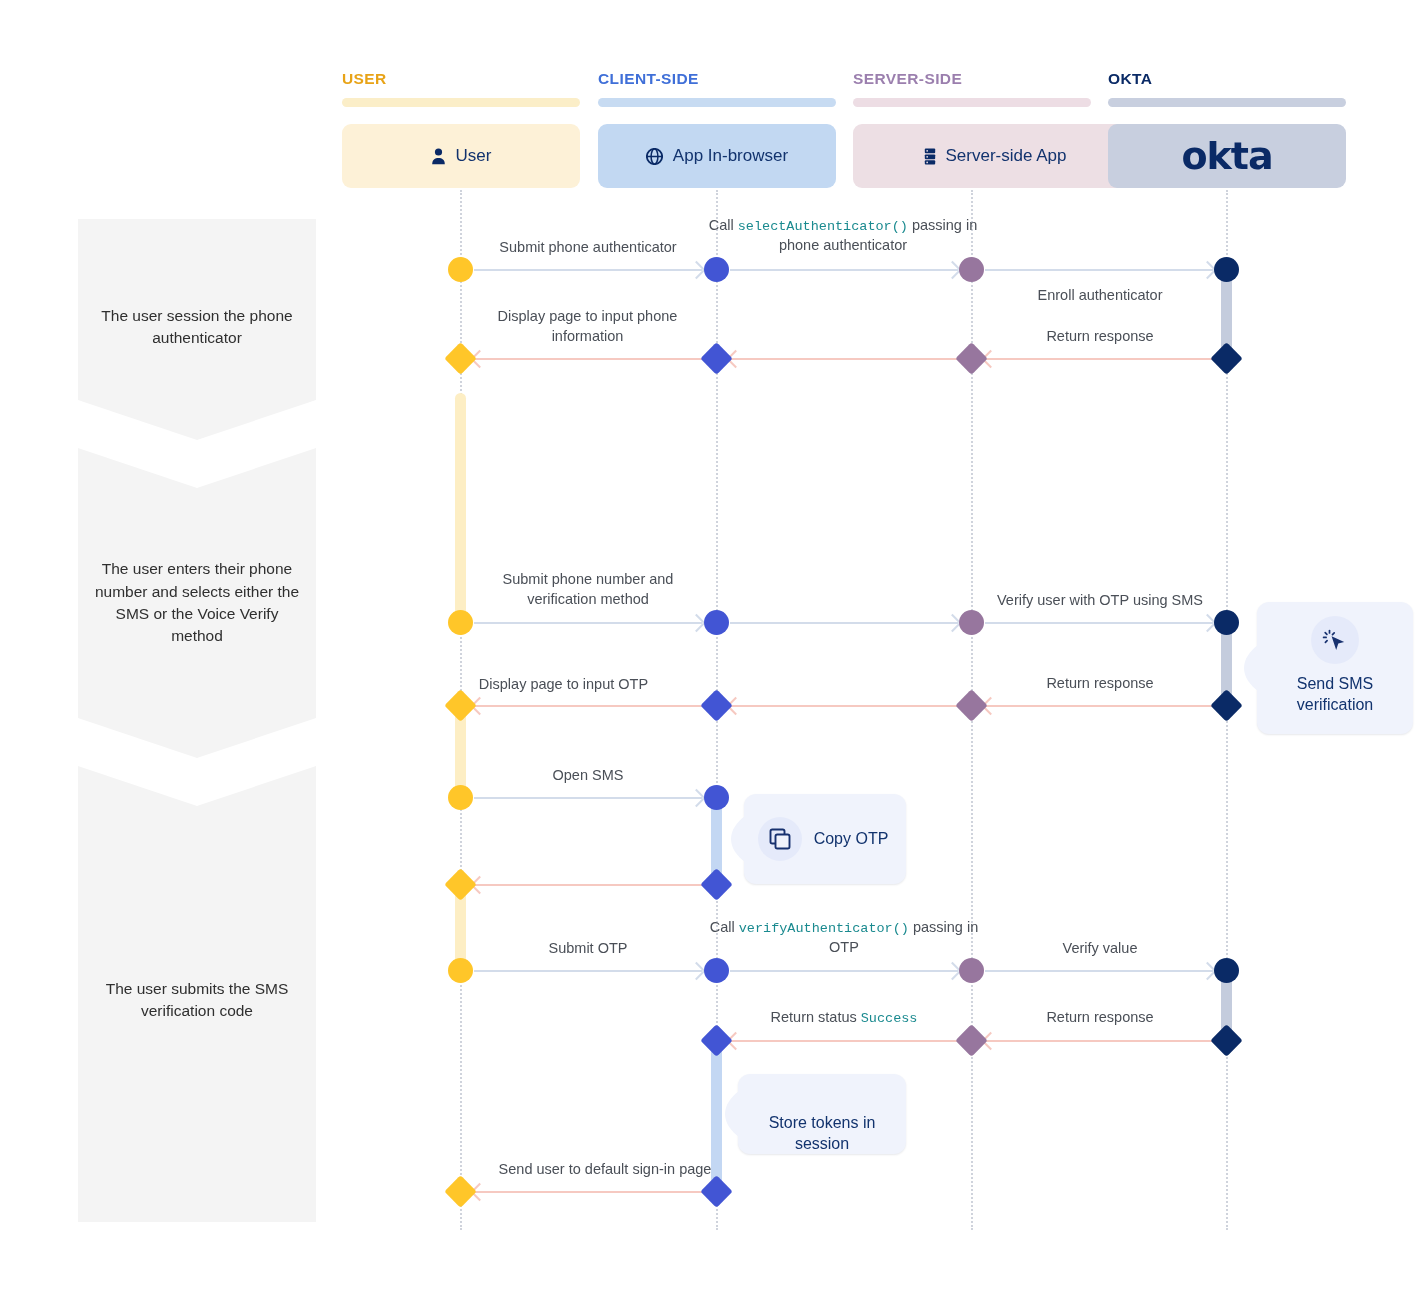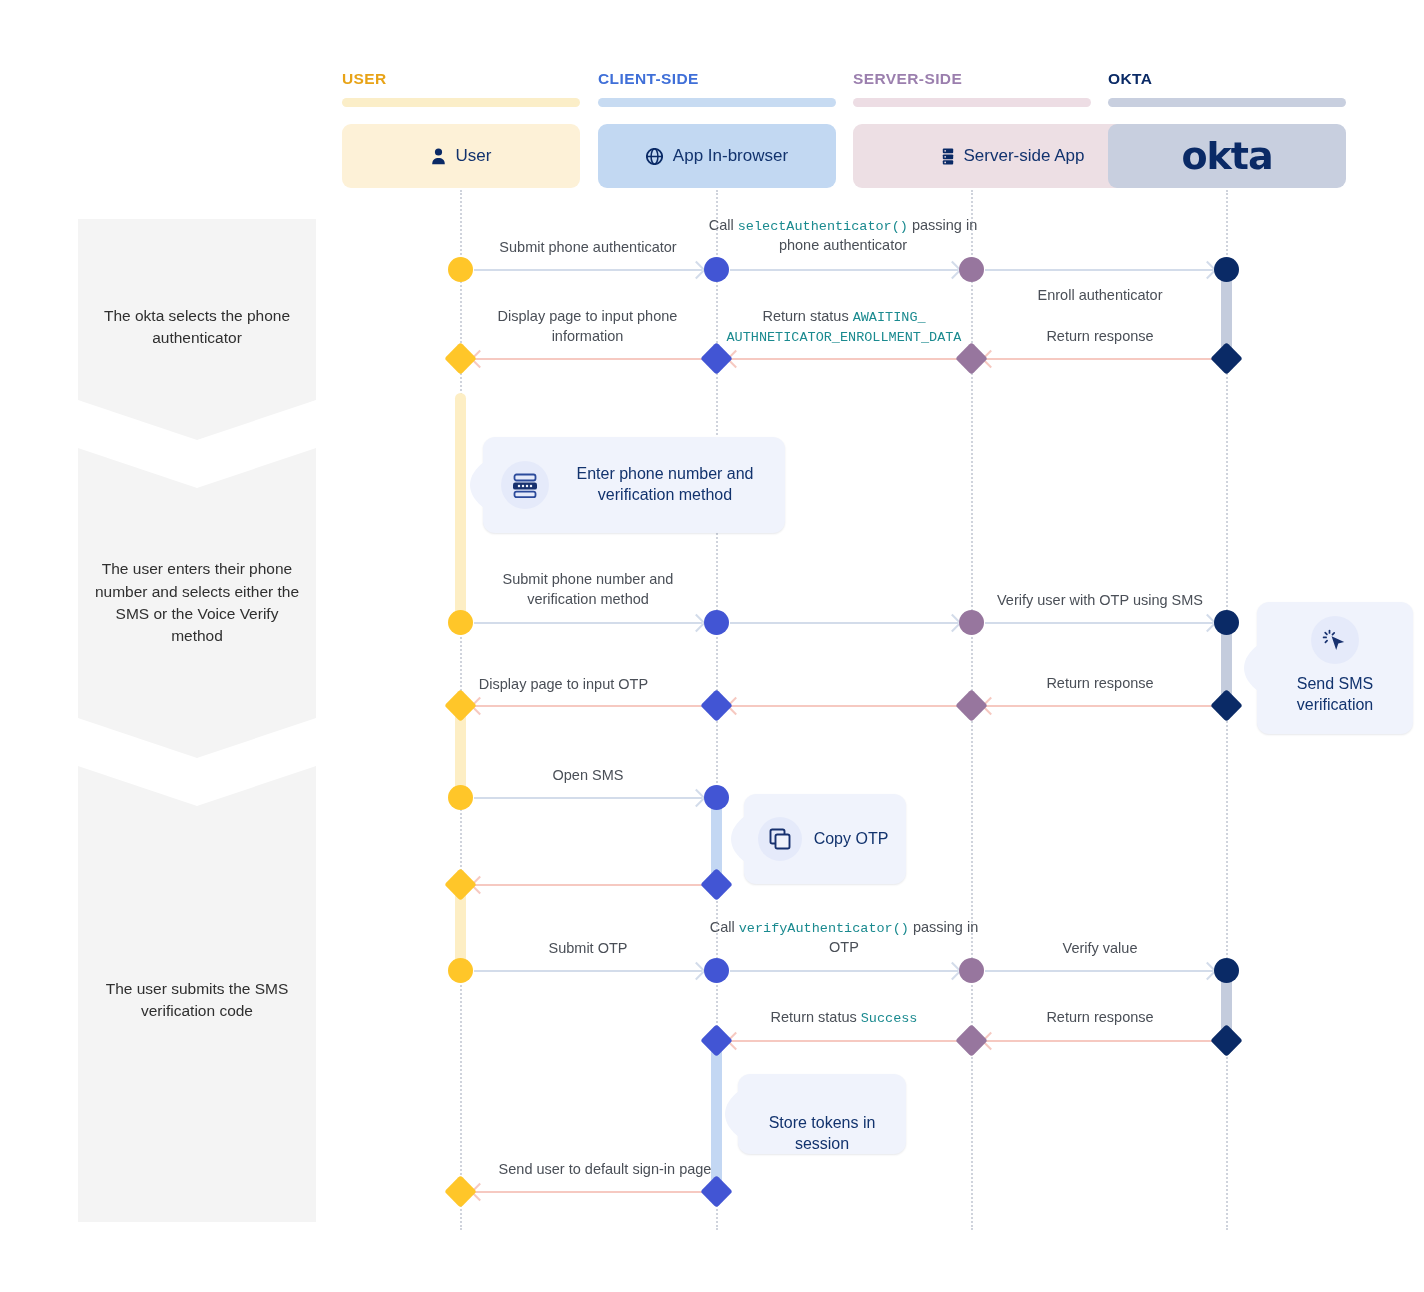--- a/index.html
+++ b/index.html
@@ -130,21 +130,21 @@
   <svg width="1424" height="1292" style="position:absolute;left:0;top:0;pointer-events:none;">
 
     <path d="M78,219 H316 V400 L197,440 L78,400 Z" fill="#f4f4f4"></path>
 
     <path d="M78,448 L197,488 L316,448 V718 L197,758 L78,718 Z" fill="#f4f4f4"></path>
 
     <path d="M78,766 L197,806 L316,766 V1222 H78 Z" fill="#f4f4f4"></path>
   </svg>
 
   <div class="step-panel" style="top:219px;height:216px;background:transparent;">
-    <div class="step-text">The okta selects the phone authenticator</div>
+    <div class="step-text">The user session the phone authenticator</div>
   </div>
   <div class="step-panel" style="top:900px;height:200px;background:transparent;">
     <div class="step-text">The user submits the SMS verification code</div>
   </div>
   <div class="step-panel" style="top:488px;height:230px;background:transparent;">
     <div class="step-text">The user enters their phone number and selects either the SMS or the Voice Verify method</div>
   </div>
 
   <div class="col-title" style="left:342px;top:70px;color:#e8a317;">USER</div>
   <div class="col-underbar" style="left:342px;top:98px;width:238px;background:#fbeec8;"></div>
@@ -166,21 +166,21 @@
           <circle cx="9" cy="9" r="8.1" fill="none" stroke="#0a2a66" stroke-width="1.9"></circle>
           <ellipse cx="9" cy="9" rx="3.6" ry="8.1" fill="none" stroke="#0a2a66" stroke-width="1.6"></ellipse>
           <line x1="1" y1="9" x2="17" y2="9" stroke="#0a2a66" stroke-width="1.6"></line>
         </svg>
     </span>
     <span class="alabel">App In-browser</span>
   </div>
 
   <div class="col-title" style="left:853px;top:70px;color:#9b7fae;">SERVER-SIDE</div>
   <div class="col-underbar" style="left:853px;top:98px;width:238px;background:#eddde4;"></div>
-  <div class="actor-box" style="left:853px;top:124px;width:284px;background:#eddfe4;padding-left:18px;">
+  <div class="actor-box" style="left:853px;top:124px;width:284px;background:#eddfe4;">
     <span style="display:flex;align-items:center;">
       <svg width="12" height="17" viewBox="0 0 12 18">
         <rect x="0.5" y="0.5" width="11" height="5" rx="1" fill="#0a2a66"></rect>
         <rect x="0.5" y="6.8" width="11" height="5" rx="1" fill="#0a2a66"></rect>
         <rect x="0.5" y="13.1" width="11" height="4.4" rx="1" fill="#0a2a66"></rect>
         <circle cx="3" cy="3" r="0.9" fill="#eddfe4"></circle>
           <circle cx="3" cy="9.3" r="0.9" fill="#eddfe4"></circle>
           <circle cx="3" cy="15.3" r="0.9" fill="#eddfe4"></circle>
       </svg>
     </span>
@@ -236,53 +236,33 @@
   <div class="arrow left" style="left:474px;top:358px;width:228px;background:#f6c9c1;color:#f6c9c1;">
       <i class="head"></i>
     </div>
   <div class="msg" style="left:470px;top:307px;width:235px;">
     <span>Display page to input phone information</span>
   </div>
 
   <div class="arrow left" style="left:730px;top:358px;width:228px;background:#f6c9c1;color:#f6c9c1;">
       <i class="head"></i>
     </div>
-  <div class="msg" style="left:712px;top:307px;width:264px;">
-    <span>Return status </span><span class="code">AWAITING_ AUTHNETICATOR_ENROLLMENT_DATA</span>
-  </div>
 
   <div class="arrow left" style="left:985px;top:358px;width:228px;background:#f6c9c1;color:#f6c9c1;">
       <i class="head"></i>
     </div>
   <div class="msg" style="left:975px;top:327px;width:250px;">
     <span>Return response</span>
   </div>
 
   <div class="node diamond" style="left:449px;top:347px;width:23px;height:23px;background:#ffc629;"></div>
   <div class="node diamond" style="left:705px;top:347px;width:23px;height:23px;background:#4255d4;"></div>
   <div class="node diamond" style="left:960px;top:347px;width:23px;height:23px;background:#97769e;"></div>
   <div class="node diamond" style="left:1215px;top:347px;width:23px;height:23px;background:#0a2a66;"></div>
 
-  <div class="callout" style="left:483px;top:437px;width:302px;height:96px;">
-    <svg class="notch" viewBox="0 0 14 46">
-      <path d="M14,0 C6,6 0,14 0,23 C0,32 6,40 14,46 Z" fill="#f0f3fc"></path>
-    </svg>
-    <span class="cicon">
-      <svg width="28" height="28" viewBox="0 0 28 28">
-        <rect x="3.5" y="3.5" width="21" height="6" rx="2" fill="none" stroke="#2b4a9b" stroke-width="1.8"></rect>
-        <rect x="2" y="11.6" width="24" height="7" rx="2.2" fill="#17316f"></rect>
-        <circle cx="8" cy="15.1" r="1.25" fill="#f0f3fc"></circle>
-          <circle cx="12" cy="15.1" r="1.25" fill="#f0f3fc"></circle>
-        <circle cx="16" cy="15.1" r="1.25" fill="#f0f3fc"></circle>
-          <circle cx="20" cy="15.1" r="1.25" fill="#f0f3fc"></circle>
-        <rect x="3.5" y="20.6" width="21" height="5.6" rx="2" fill="none" stroke="#2b4a9b" stroke-width="1.8"></rect>
-      </svg>
-    </span>
-    <span class="ctext" style="padding:0 16px 0 12px;">Enter phone number and verification method</span>
-  </div>
 
   <div class="arrow right" style="left:474px;top:622px;width:228px;background:#d3dcea;color:#d3dcea;">
       <i class="head"></i>
     </div>
   <div class="msg" style="left:467px;top:570px;width:242px;">
     <span>Submit phone number and verification method</span>
   </div>
 
   <div class="arrow right" style="left:730px;top:622px;width:228px;background:#d3dcea;color:#d3dcea;">
       <i class="head"></i>

